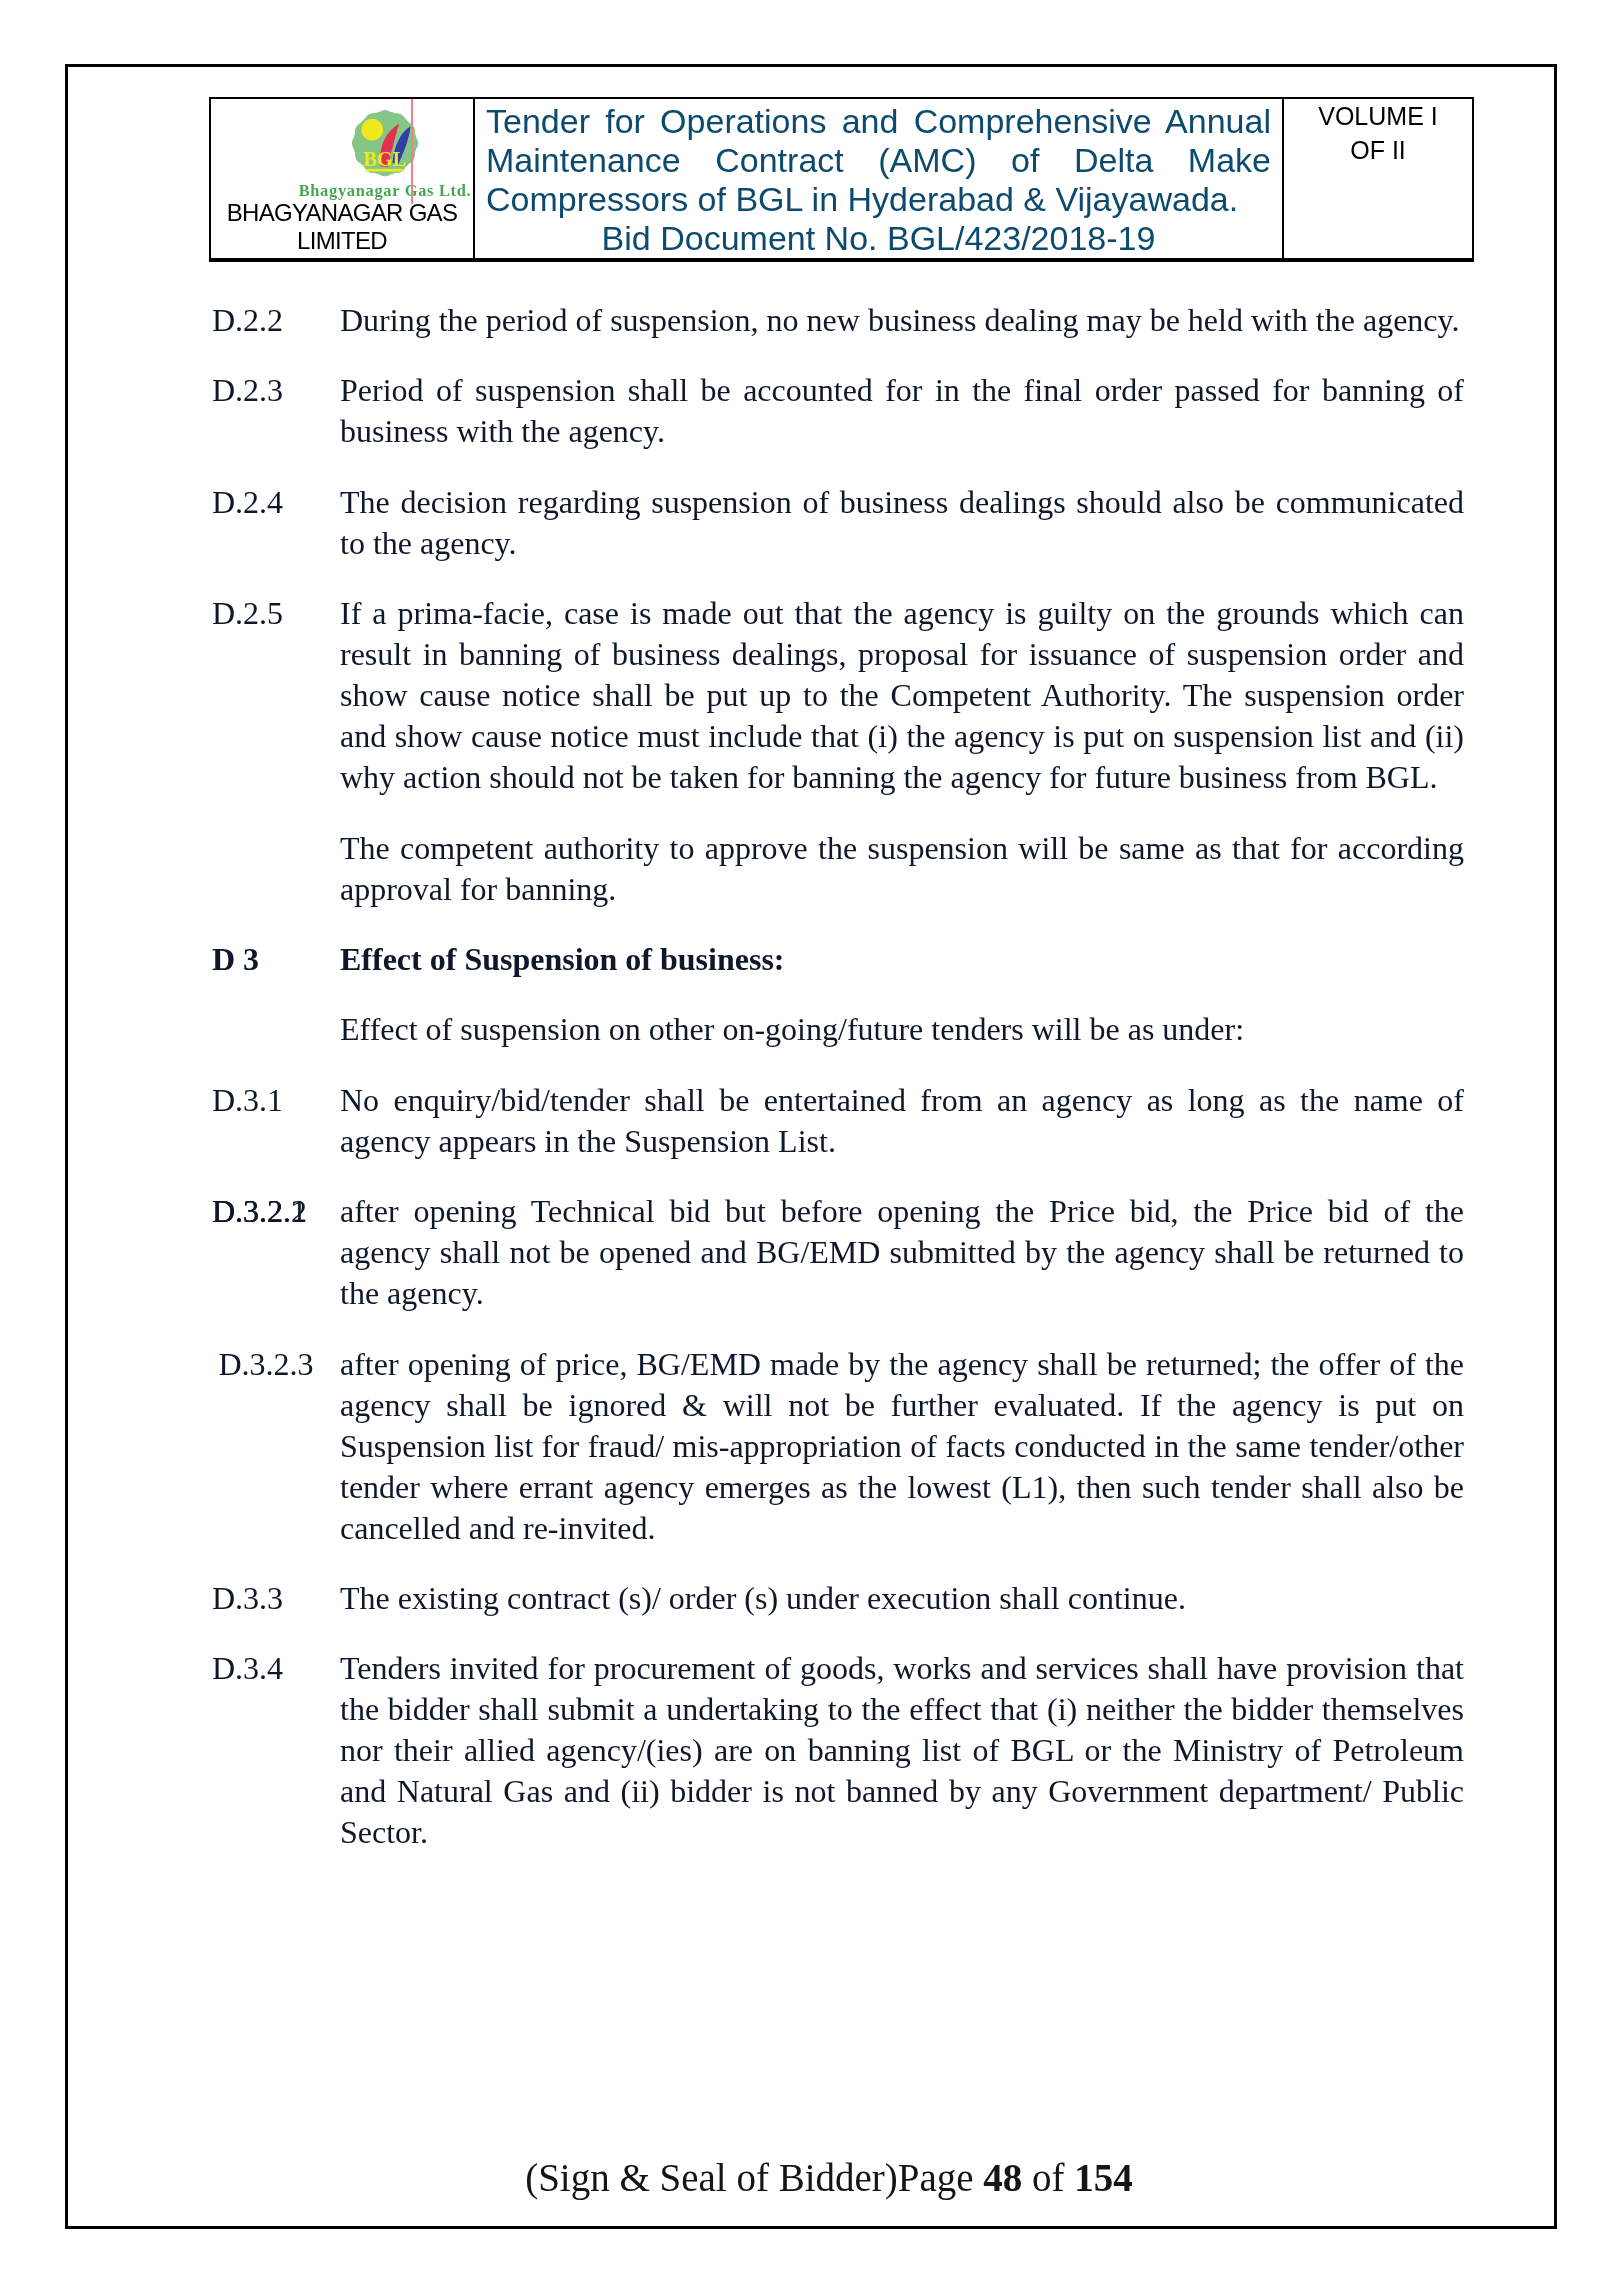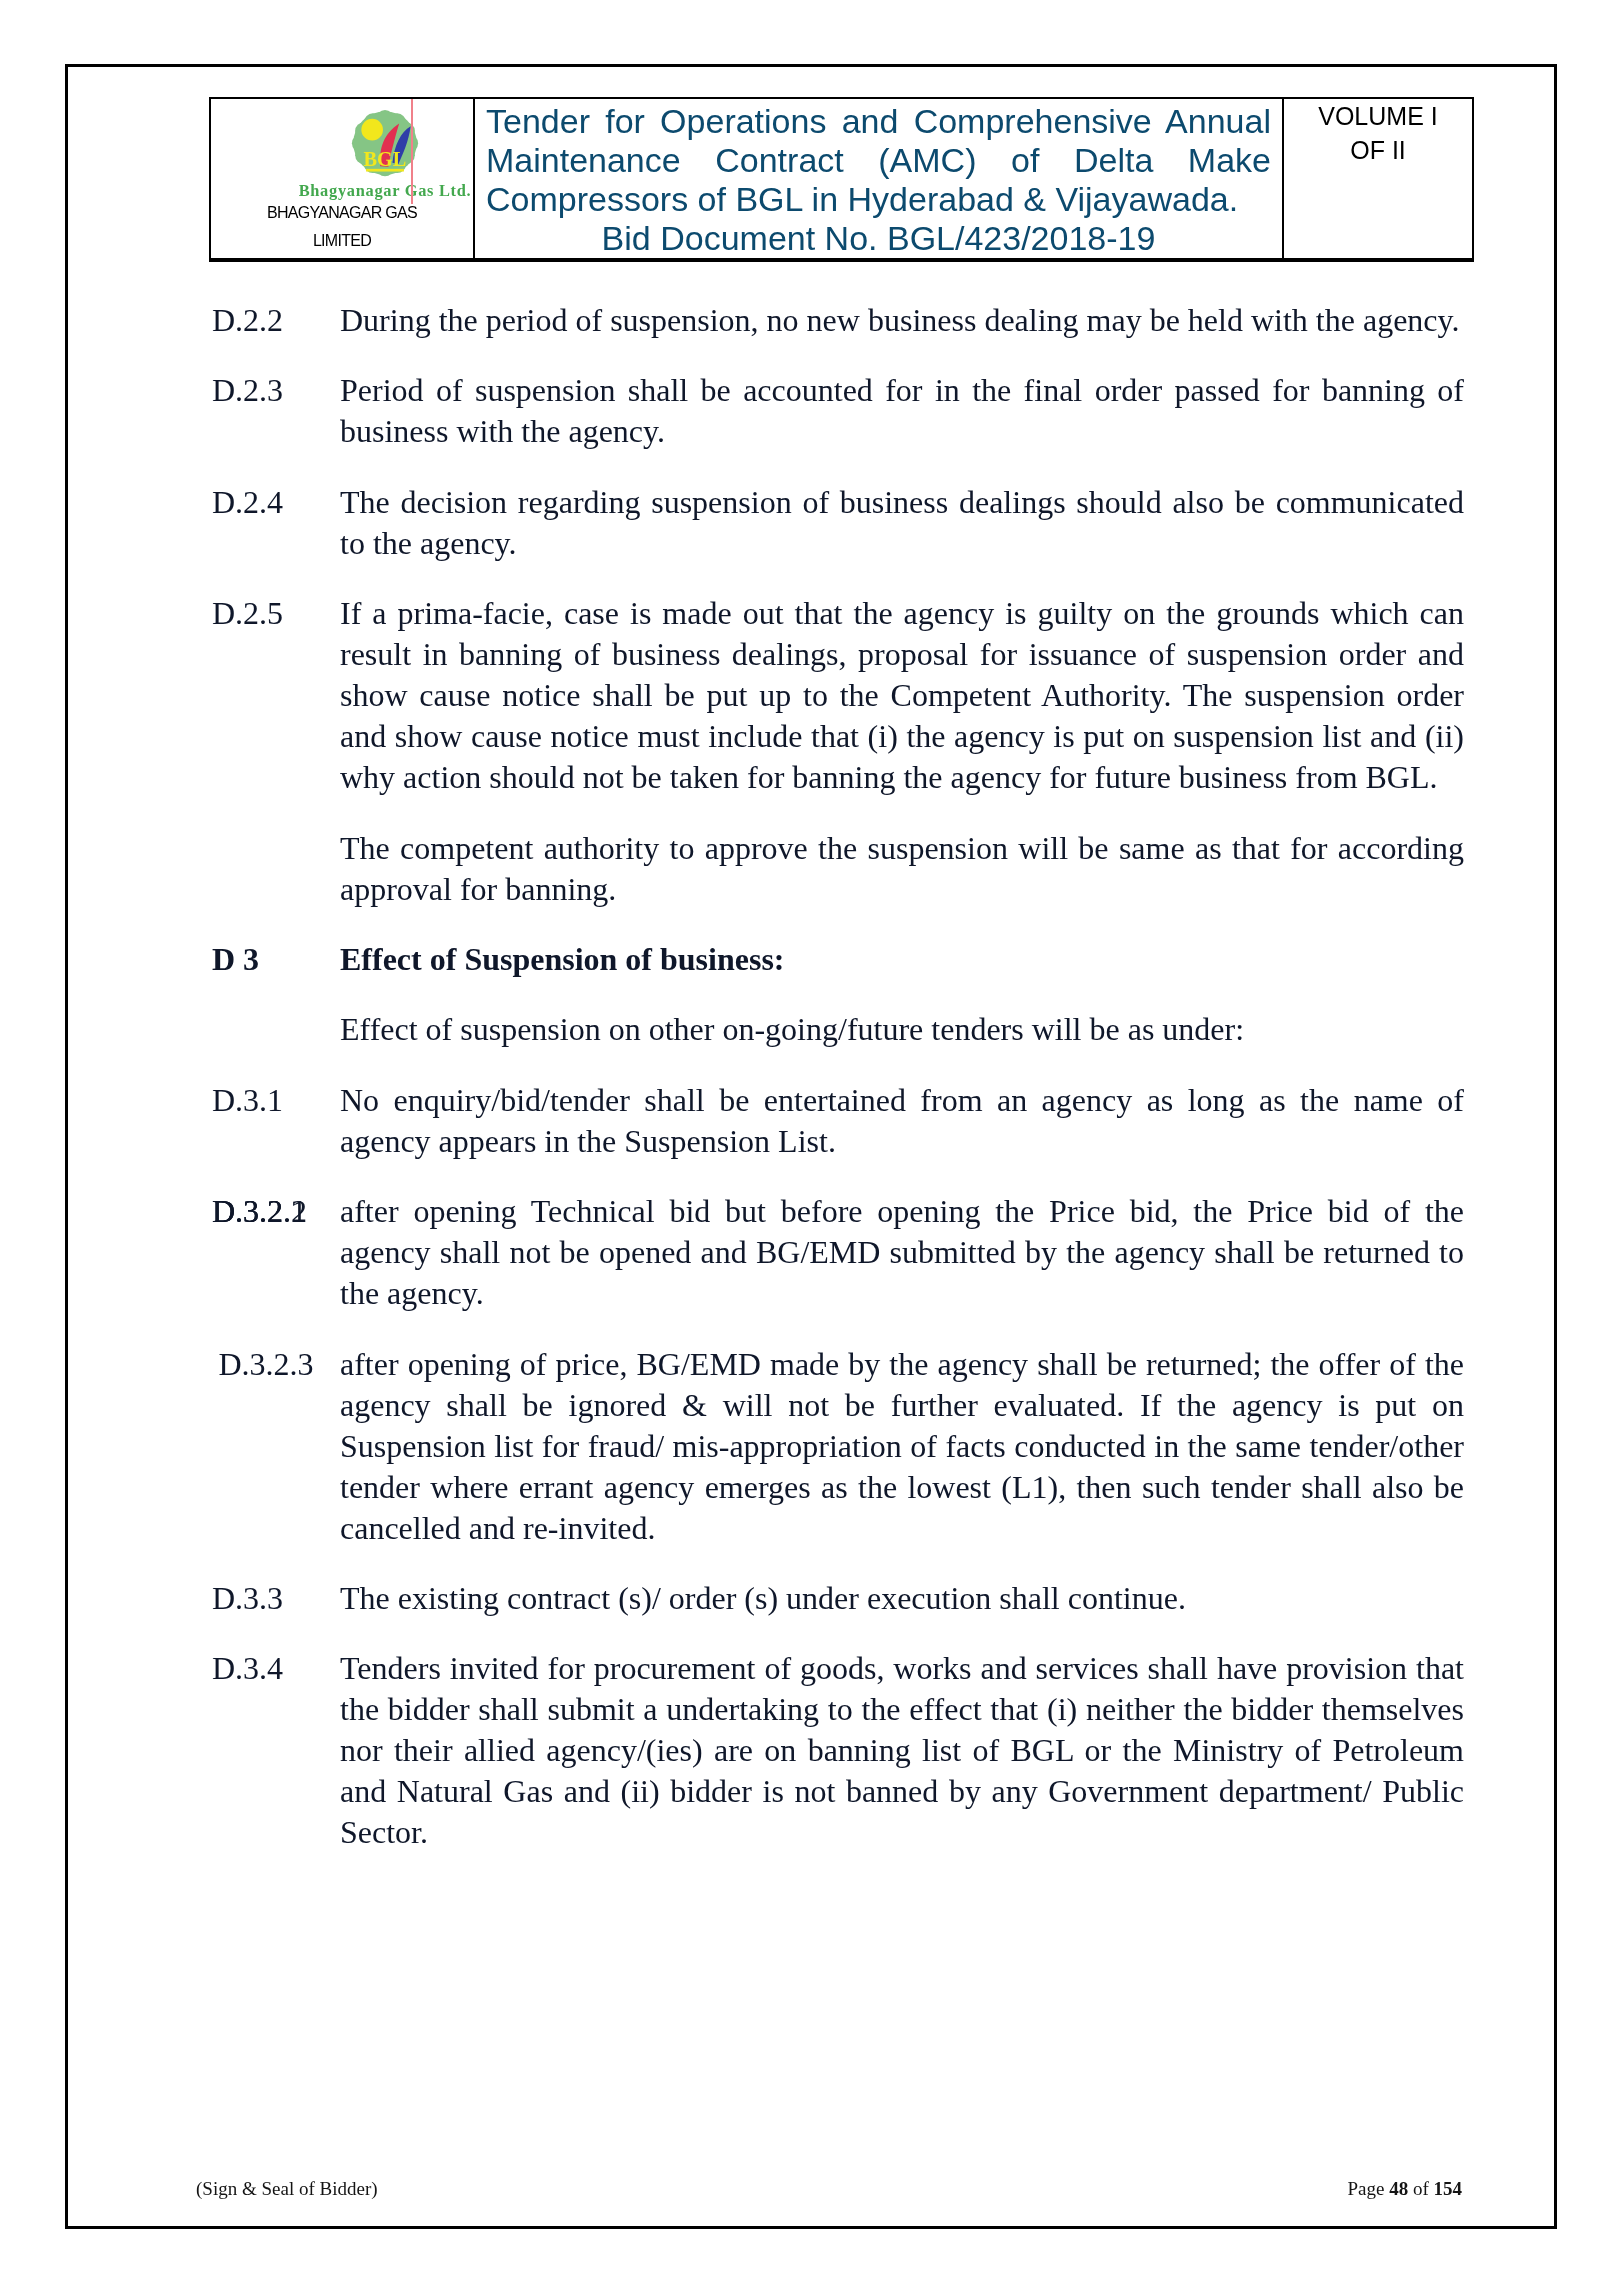--- a/index.html
+++ b/index.html
@@ -22,21 +22,21 @@
     position:relative; text-align:center;
   }
   .logo-wrap { position:absolute; top:5.2px; left:0; width:100%;margin-left:43px; }
   .logo-emblem { display:block; margin:0 auto; }
   .logo-subtitle {
     margin-top:0px; font-family:"Liberation Serif", serif; font-weight:bold;
     font-size:16.4px; color:#43a84e; letter-spacing:0.7px;
   }
   .company-name {
     position:absolute; bottom:3.9px; left:0; width:100%;
-    font-family:"Liberation Sans", sans-serif; font-size:16px; line-height:27.5px;
+    font-family:"Liberation Sans", sans-serif; font-size:24px; line-height:27.5px;
     letter-spacing:-0.7px; color:#000;
   }
   .red-divider {
     position:absolute; top:0; right:60px; width:2px; height:105px; background:#f0808a;
   }
   .cell-title {
     flex:1; border-right:2px solid #000; box-sizing:border-box;
     padding:3.3px 11px 0 11px;
     font-family:"Liberation Sans", sans-serif; font-size:34px; line-height:39px; color:#0c4a6e;
   }
@@ -53,22 +53,22 @@
     position:absolute; left:144px; top:233px; width:1252px;
     font-size:32px; line-height:41px; color:#0f172a;
   }
   .clause { position:relative; padding-left:128px; text-align:justify; margin-bottom:29.4px; }
   .clause .num { position:absolute; left:0; top:0; white-space:nowrap; }
   .clause.heading { font-weight:bold; }
   .clause.shift .num { left:6.5px; }
   
   .footer {
     position:absolute; left:128px; right:92px; bottom:26px;
-    display:flex; justify-content:space-between; align-items:baseline;
-    font-size:19px; color:#141414;
+    display:flex; justify-content:center; align-items:baseline;
+    font-size:39px; color:#141414;
   }
   .pageinfo b { font-weight:bold; }
 </style>
 </head>
 <body>
 
 <div class="page">
   <div class="frame">
 
     <div class="header-table">

